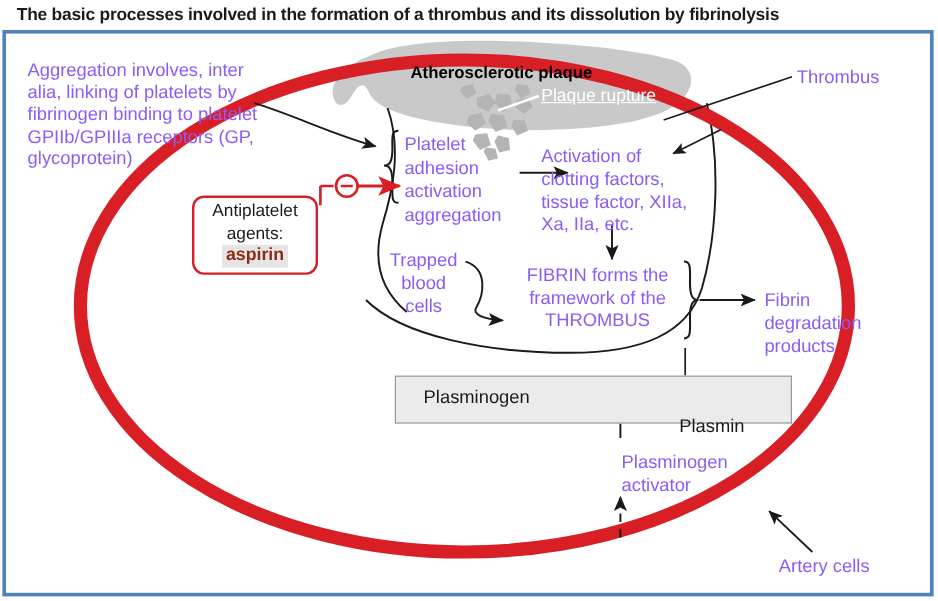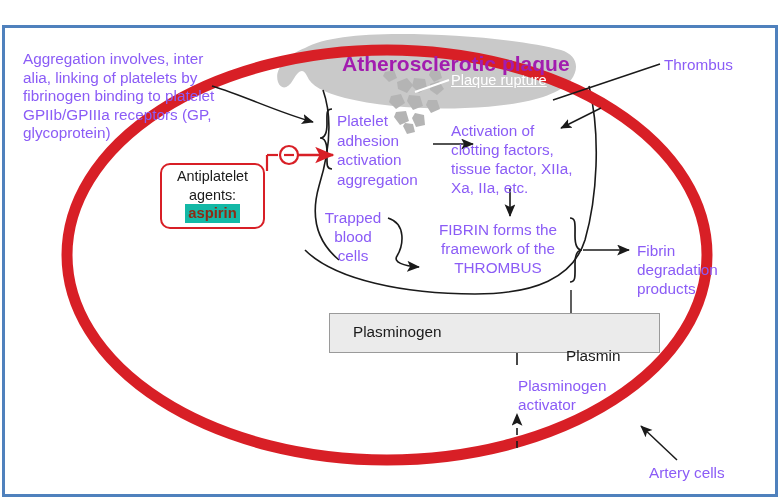--- a/index.html
+++ b/index.html
@@ -117,23 +117,23 @@
   #t-artery-wall {
     left: 644px;
     top: 436px;
     white-space: nowrap;
   }
   
   #t-plaque {
     position: absolute;
     left: 337px;
     top: 24px;
-    font-size: 21px;
+    font-size: 14px;
     font-weight: bold;
-    color: #a21caf;
+    color: #000000;
     white-space: nowrap;
   }
   #t-rupture {
     position: absolute;
     left: 446px;
     top: 44px;
     font-size: 14.6px;
     color: #ffffff;
     white-space: nowrap;
     text-decoration: underline;
@@ -183,32 +183,33 @@
     left: 155px;
     top: 139px;
     width: 105px;
     text-align: center;
     font-size: 14.4px;
     line-height: 18.5px;
     color: #1a1a1a;
   }
   #aspirin {
     display: inline-block;
-    background: #14b8a6;
+    background: #e5e5e5;
     color: #8f2a14;
     font-weight: bold;
     padding: 0 3px;
     font-size: 14.8px;
   }
 </style>
 </head>
 <body>
 
 <div id="page">
 
+  <div id="title">The basic processes involved in the formation of a thrombus and its dissolution by fibrinolysis</div>
 
   <div id="frame">
     <div id="canvas">
 
       <svg class="layer" viewBox="0 0 770 466">
 
         <path fill="#c9c9c9" d="M300 20
                  C318 10, 352 6, 395 6
                  C452 6, 520 12, 556 22
                  C572 27, 575 40, 566 52

